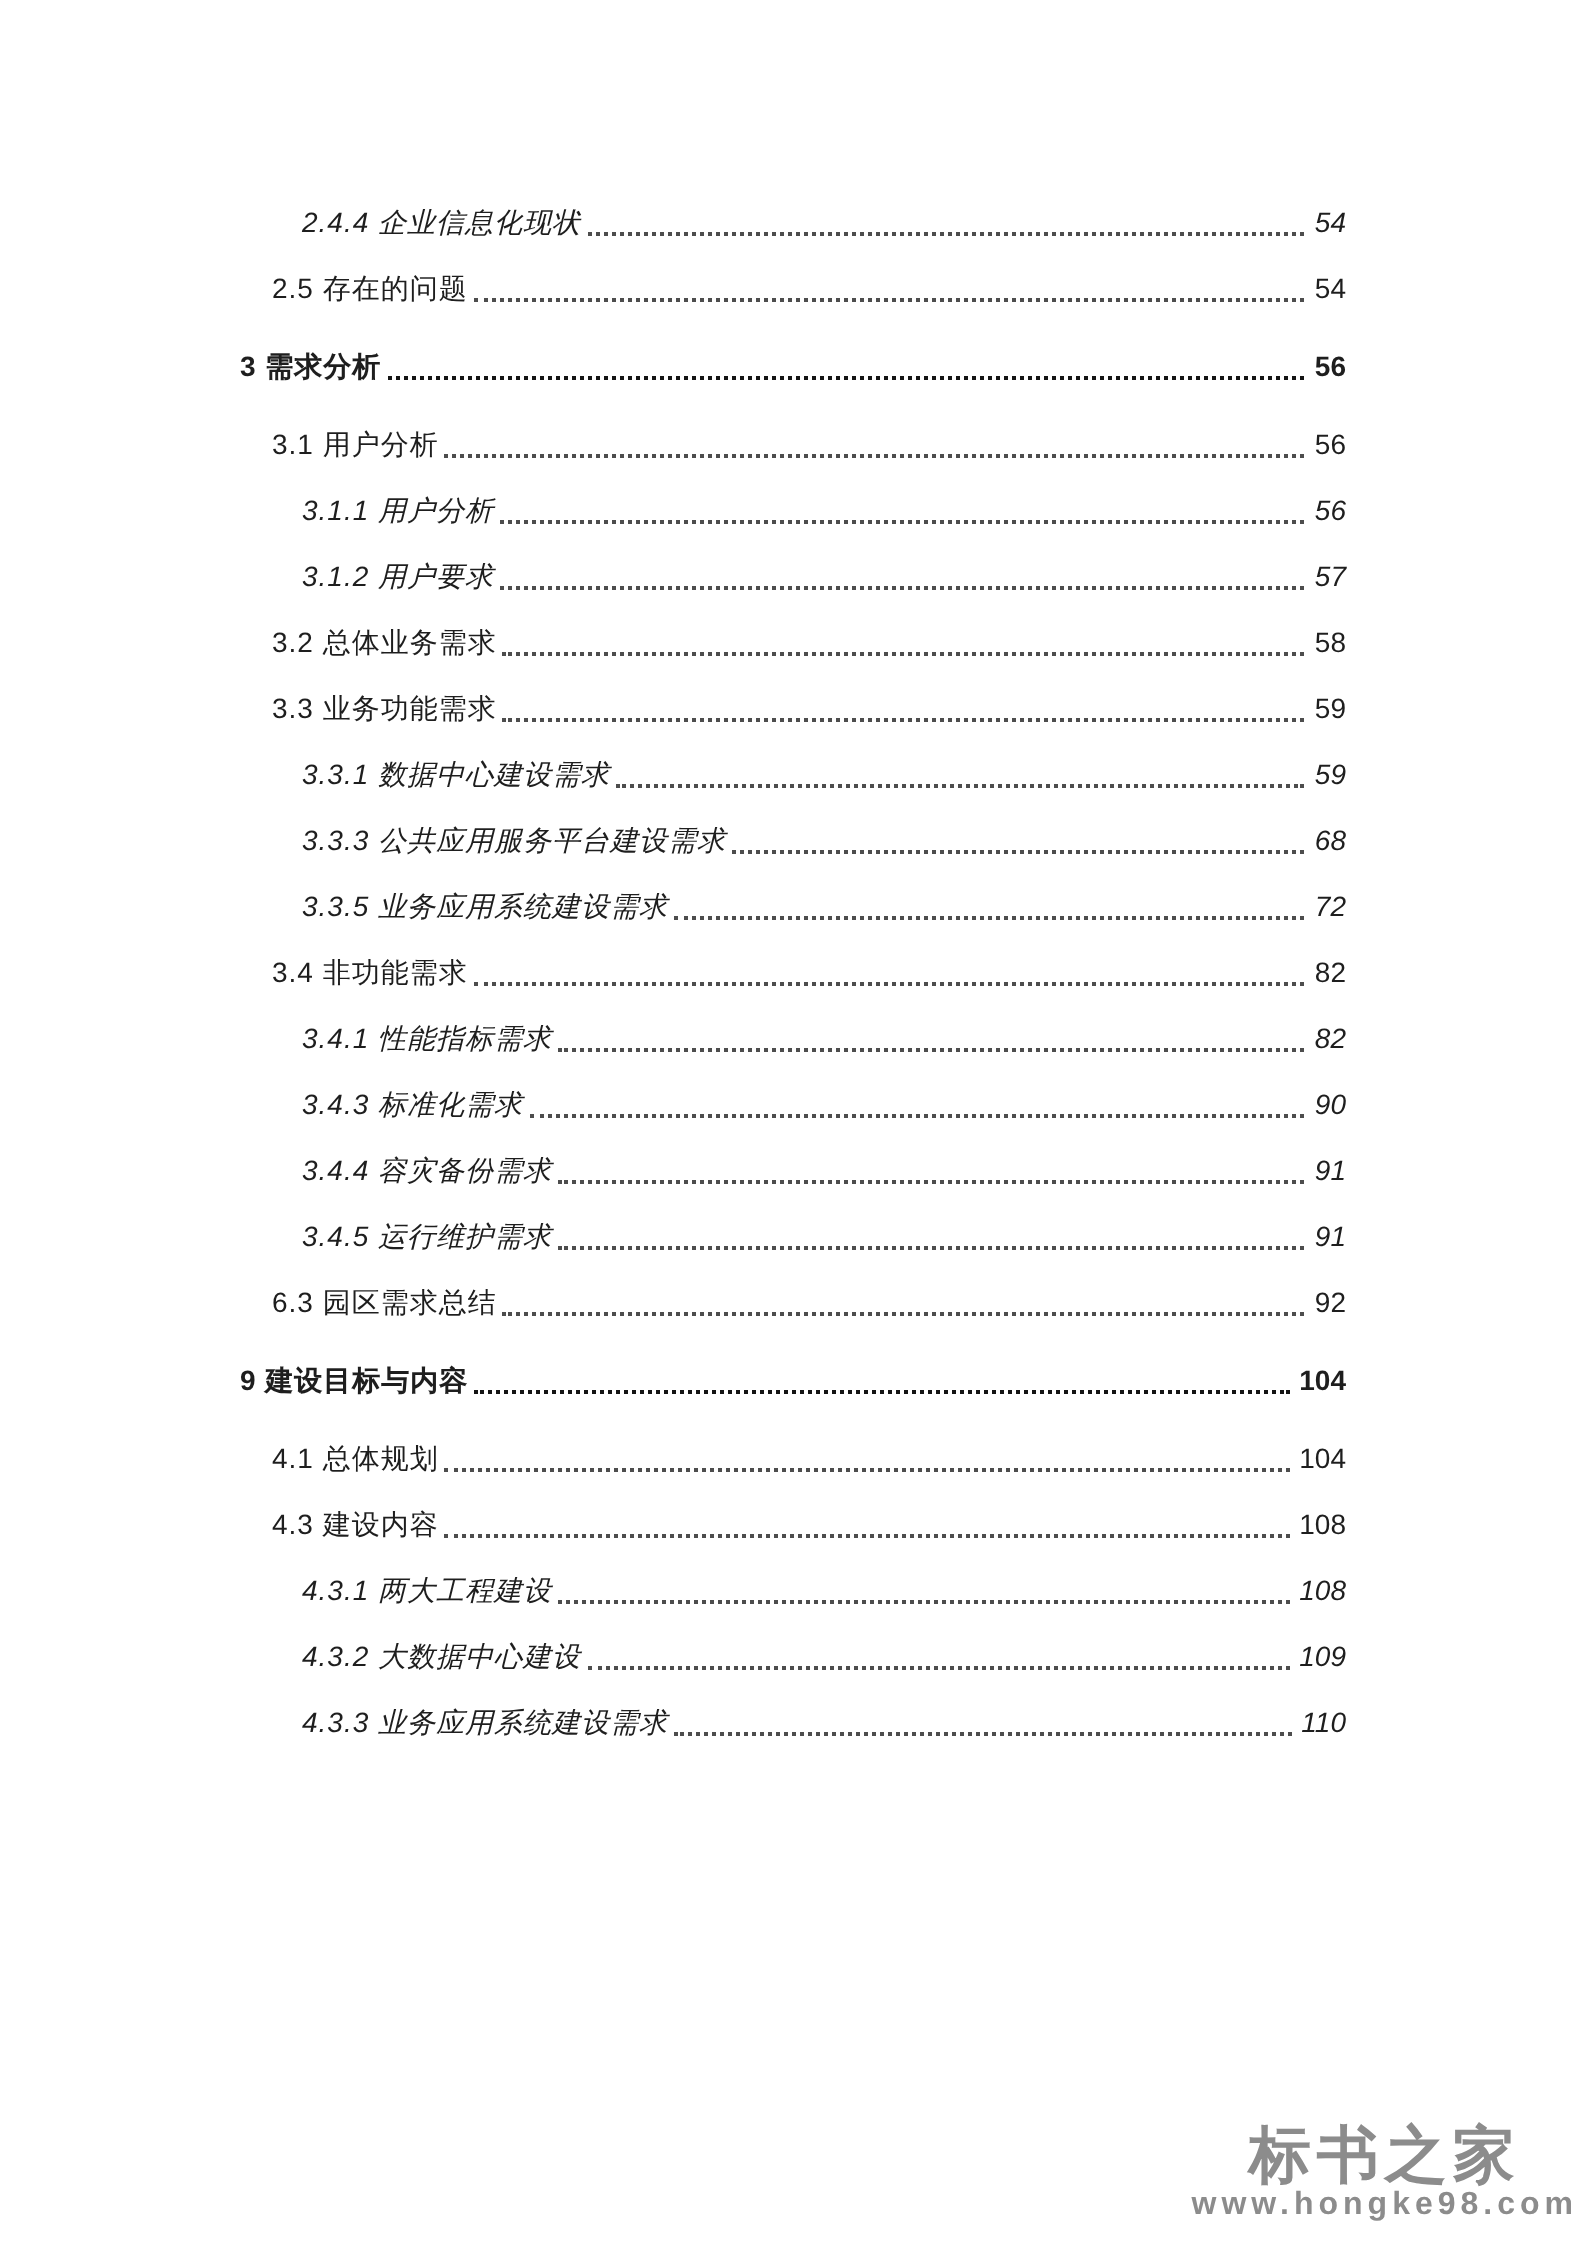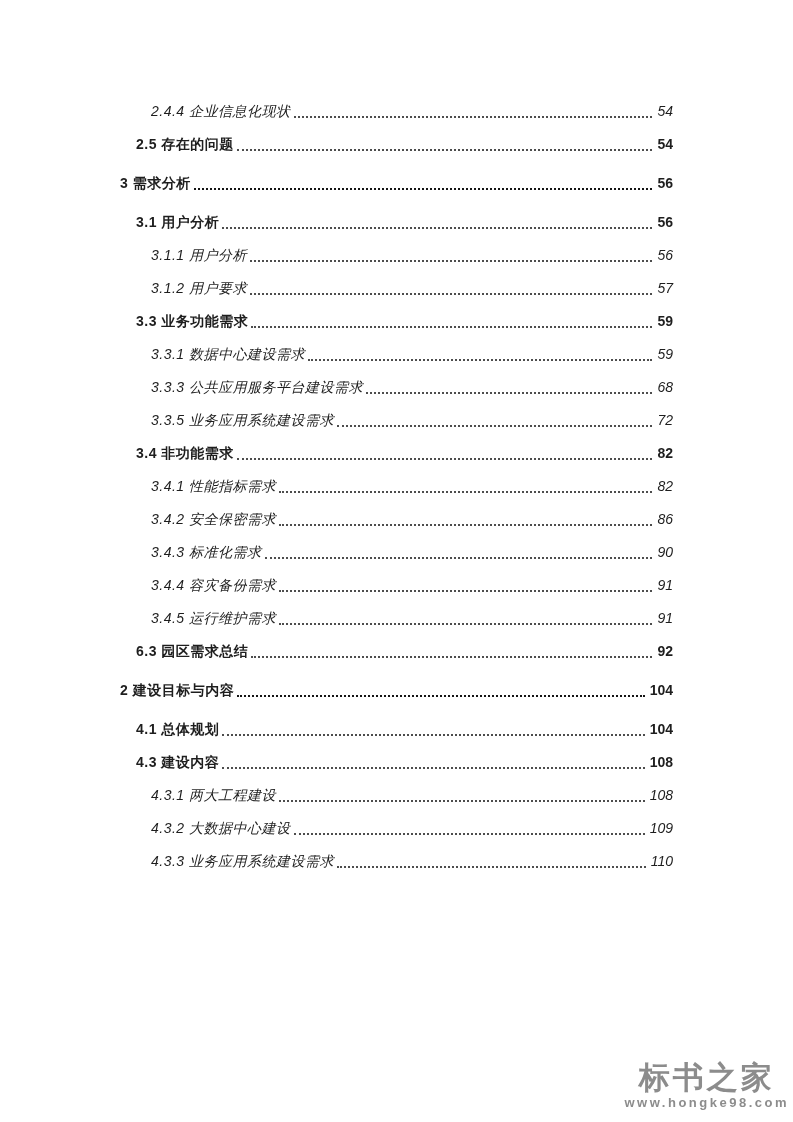--- a/index.html
+++ b/index.html
@@ -32,21 +32,21 @@
     margin-bottom: 14px;
     font-size: 14px;
     line-height: 19px;
     cursor: pointer;
   }
   .toc-row.level-1 {
     margin-top: 6px;
     margin-bottom: 20px;
     font-weight: bold;
   }
-  .toc-row.level-2 { padding-left: 16px; font-weight: bold; }
+  .toc-row.level-2 { padding-left: 16px; }
   .toc-row.level-3 { padding-left: 31px; font-style: italic; }
   .toc-label {
     white-space: nowrap;
     letter-spacing: 0.5px;
   }
   .toc-leader {
     flex: 1;
     position: relative;
     height: 19px;
   }
@@ -75,21 +75,21 @@
     user-select: none;
   }
   .watermark-logo {
     font-size: 31px;
     font-weight: bold;
     letter-spacing: 3px;
     line-height: 32px;
     font-family: "Liberation Sans", "DejaVu Sans", sans-serif;
   }
   .watermark-url {
-    font-size: 13px;
+    font-size: 16px;
     font-weight: bold;
     letter-spacing: 2.5px;
     line-height: 15px;
     margin-top: 1px;
   }
 </style>
 </head>
 <body>
 
 <div class="page">
@@ -124,20 +124,25 @@
       <span class="toc-leader"></span>
       <span class="toc-page">56</span>
     </div>
 
     <div class="toc-row level-3">
       <span class="toc-label">3.1.2 用户要求</span>
       <span class="toc-leader"></span>
       <span class="toc-page">57</span>
     </div>
 
+    <div class="toc-row level-2">
+      <span class="toc-label">3.2 总体业务需求</span>
+      <span class="toc-leader"></span>
+      <span class="toc-page">58</span>
+    </div>
 
     <div class="toc-row level-2">
       <span class="toc-label">3.3 业务功能需求</span>
       <span class="toc-leader"></span>
       <span class="toc-page">59</span>
     </div>
 
     <div class="toc-row level-3">
       <span class="toc-label">3.3.1 数据中心建设需求</span>
       <span class="toc-leader"></span>
@@ -163,25 +168,20 @@
       <span class="toc-leader"></span>
       <span class="toc-page">82</span>
     </div>
 
     <div class="toc-row level-3">
       <span class="toc-label">3.4.1 性能指标需求</span>
       <span class="toc-leader"></span>
       <span class="toc-page">82</span>
     </div>
 
-    <div class="toc-row level-3">
-      <span class="toc-label">3.4.2 安全保密需求</span>
-      <span class="toc-leader"></span>
-      <span class="toc-page">86</span>
-    </div>
 
     <div class="toc-row level-3">
       <span class="toc-label">3.4.3 标准化需求</span>
       <span class="toc-leader"></span>
       <span class="toc-page">90</span>
     </div>
 
     <div class="toc-row level-3">
       <span class="toc-label">3.4.4 容灾备份需求</span>
       <span class="toc-leader"></span>
@@ -194,21 +194,21 @@
       <span class="toc-page">91</span>
     </div>
 
     <div class="toc-row level-2">
       <span class="toc-label">6.3 园区需求总结</span>
       <span class="toc-leader"></span>
       <span class="toc-page">92</span>
     </div>
 
     <div class="toc-row level-1">
-      <span class="toc-label">2 建设目标与内容</span>
+      <span class="toc-label">9 建设目标与内容</span>
       <span class="toc-leader"></span>
       <span class="toc-page">104</span>
     </div>
 
     <div class="toc-row level-2">
       <span class="toc-label">4.1 总体规划</span>
       <span class="toc-leader"></span>
       <span class="toc-page">104</span>
     </div>
 

